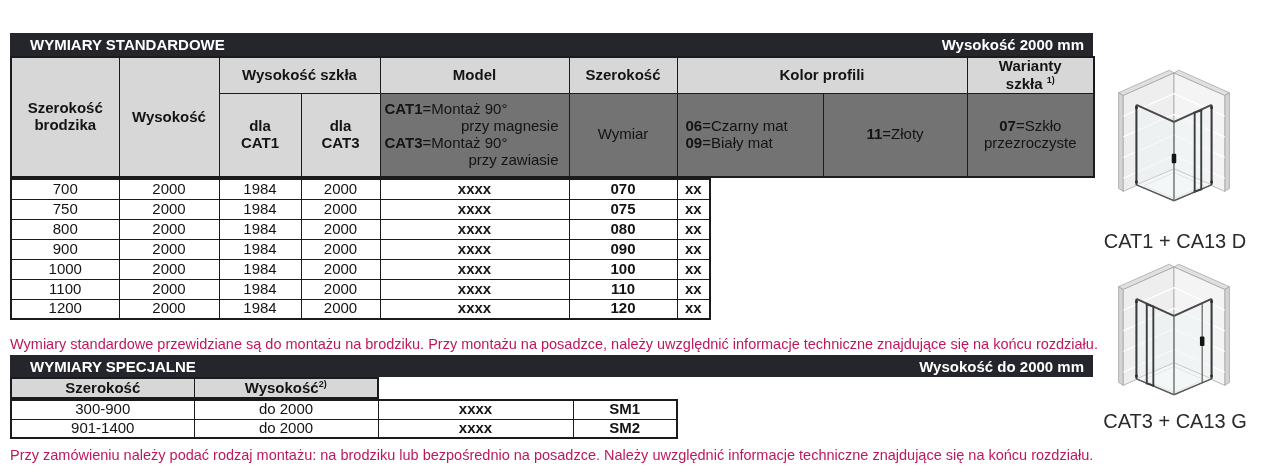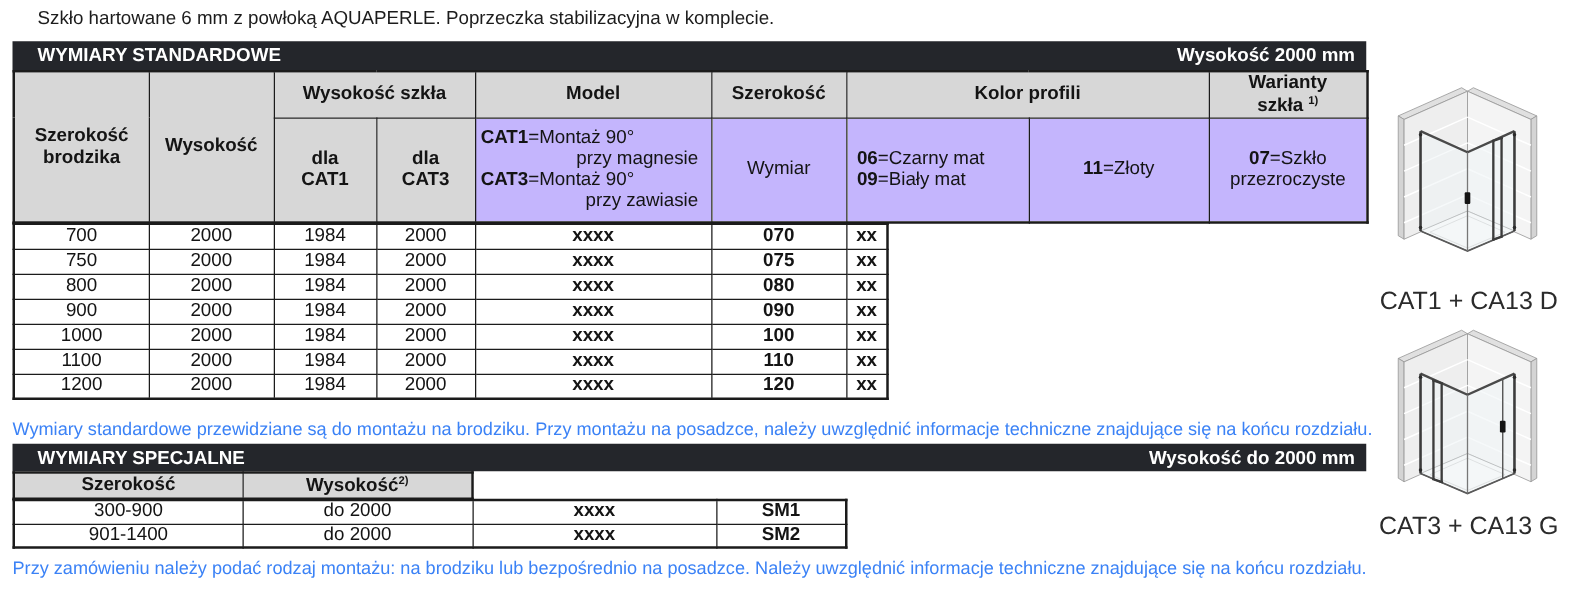--- a/index.html
+++ b/index.html
@@ -12,45 +12,44 @@
          display:flex; justify-content:space-between; align-items:center;
          padding:0 9px 0 20px; box-sizing:border-box; font-size:15px; font-weight:bold; white-space:nowrap; }
   .bar1 { top:33px; }
   .bar2 { top:355px; height:22px;text-align:right; }
 
   table.t { position:absolute; left:10px; border-collapse:collapse; table-layout:fixed;
             border:2px solid #1b1b1b; }
   table.t td { border:1px solid #1b1b1b; font-size:15px; color:#141414; text-align:center;
                padding:0; line-height:1.12; overflow:hidden; vertical-align:middle; }
   .hdrcell { background:#d7d7d7; font-weight:bold; }
-  .subcell { background:#c4b5fd; }
+  .subcell { background:#737373; }
   .b  { font-weight:bold; }
   .mline  { text-align:left; padding-left:4px; white-space:nowrap; }
   .mline2 { text-align:right; padding-right:10px; white-space:nowrap; }
   .pl { text-align:left; padding-left:8px; white-space:nowrap; }
   sup.fn { font-size:9px; font-weight:bold; vertical-align:super; }
 
-  .note { position:absolute; left:10px; font-size:14.5px; color:#3b82f6; white-space:nowrap; }
+  .note { position:absolute; left:10px; font-size:14.5px; color:#be185d; white-space:nowrap; }
   .note1 { top:336px; }
   .note2 { top:447px; }
 
   .drawing { position:absolute; left:1112px; width:124px; height:150px; }
   .d1 { top:60px; }
   .d2 { top:254px; }
   .dlabel { position:absolute; left:1100px; width:150px; text-align:center;
             font-size:20px; color:#2b2b2b; white-space:nowrap; }
   .dl1 { top:230px; }
   .dl2 { top:410px; }
 </style>
 </head>
 <body>
 
 <div class="page">
 
-  <div class="intro">Szkło hartowane 6 mm z powłoką AQUAPERLE. Poprzeczka stabilizacyjna w komplecie.</div>
 
   <div class="bar bar1">
     <span>WYMIARY STANDARDOWE</span>
     <span>Wysokość 2000 mm</span>
   </div>
 
   <table class="t" style="top:56px; width:1083px;">
     <colgroup>
       <col style="width:108px">
         <col style="width:100px">

